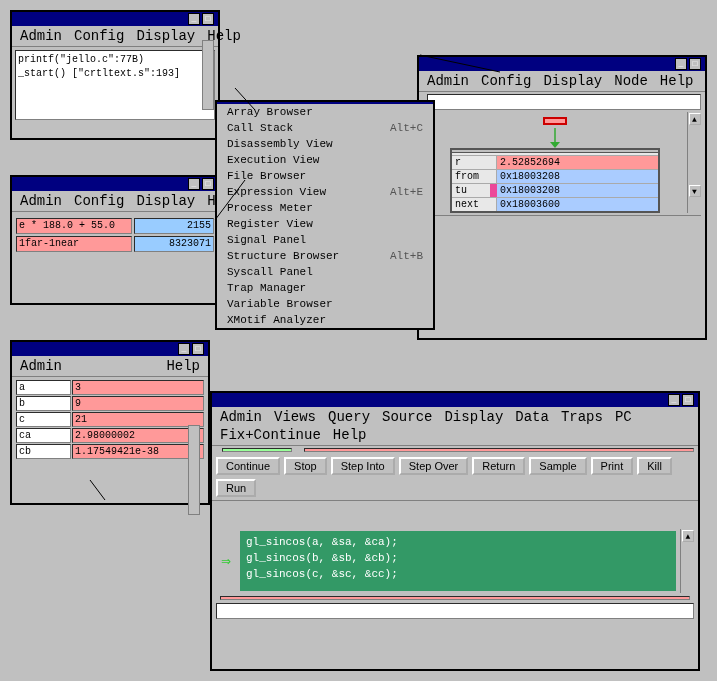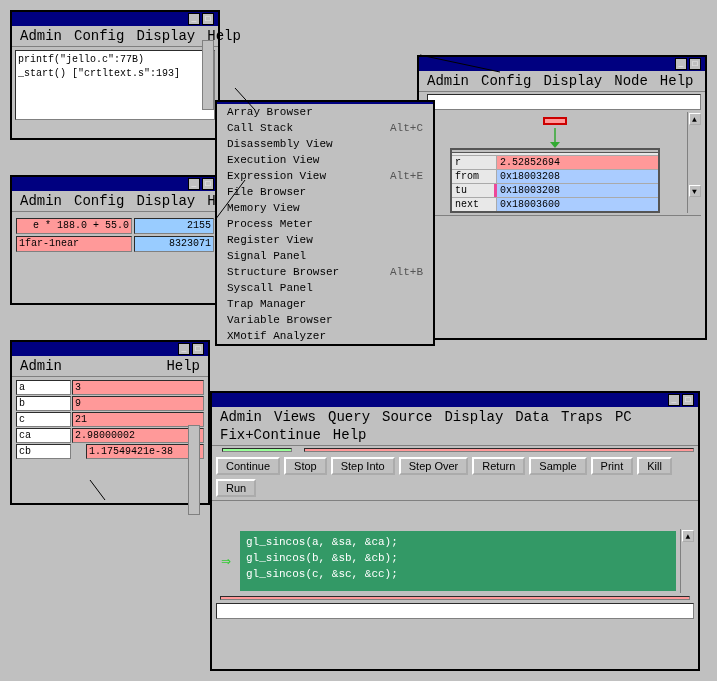--- a/index.html
+++ b/index.html
@@ -322,21 +322,21 @@
     <span class="menu-item">Config</span>
     <span class="menu-item">Display</span>
     <span class="menu-item" style="margin-left:auto;">Help</span>
   </div>
   <div style="padding:2px 4px; font-size:11px; display:flex; gap:30px;">
     <span></span>
     <span></span>
   </div>
   <div style="margin:2px 4px;">
     <div style="display:grid; grid-template-columns:1fr 80px; gap:2px; margin-bottom:2px;">
-      <div class="expr-input" style="background:#ff9999; padding:1px 2px; font-size:10px;text-align:right;">e * 188.0 + 55.0</div>
+      <div class="expr-input" style="background:#ff9999; padding:1px 2px; font-size:10px;">e * 188.0 + 55.0</div>
       <div class="expr-value">2155</div>
     </div>
     <div style="display:grid; grid-template-columns:1fr 80px; gap:2px;">
       <div class="expr-input" style="background:#ff9999; padding:1px 2px; font-size:10px;">1far-1near</div>
       <div class="expr-value">8323071</div>
     </div>
   </div>
 </div>
 
 <div class="annotation" style="left:12px; top:312px; max-width:190px;">
@@ -369,21 +369,21 @@
       <div class="var-cell" style="background:#ff9999;">9</div>
     </div>
     <div style="display:grid; grid-template-columns:55px 1fr; gap:1px; margin-bottom:1px;">
       <div class="var-cell">c</div>
       <div class="var-cell" style="background:#ff9999;">21</div>
     </div>
     <div style="display:grid; grid-template-columns:55px 1fr; gap:1px; margin-bottom:1px;">
       <div class="var-cell">ca</div>
       <div class="var-cell" style="background:#ff9999; font-size:10px;">2.98000002</div>
     </div>
-    <div style="display:grid; grid-template-columns:55px 1fr; gap:15px; margin-bottom:1px;">
+    <div style="display:grid; grid-template-columns:55px 1fr; gap:1px; margin-bottom:1px;">
       <div class="var-cell">cb</div>
       <div class="var-cell" style="background:#ff9999; font-size:10px;">1.17549421e-38</div>
     </div>
     <div class="var-scrollbar"></div>
   </div>
 </div>
 
 <div class="annotation" style="left:10px; top:512px;">
   <span></span>
 </div>
@@ -407,28 +407,25 @@
         <span>Call Stack</span>
         <span class="views-menu-shortcut">Alt+C</span>
       </div>
     <div class="views-menu-item">
         <span>Disassembly View</span>
       </div>
     <div class="views-menu-item">
         <span>Execution View</span>
       </div>
     <div class="views-menu-item">
+        <span>File Browser</span>
+      </div>
+    <div class="views-menu-item">
         <span>Expression View</span>
         <span class="views-menu-shortcut">Alt+E</span>
-      </div>
-    <div class="views-menu-item">
-        <span>File Browser</span>
-      </div>
-    <div class="views-menu-item">
-        <span>Memory View</span>
       </div>
     <div class="views-menu-item">
         <span>Process Meter</span>
       </div>
     <div class="views-menu-item">
         <span>Register View</span>
       </div>
     <div class="views-menu-item">
         <span>Signal Panel</span>
       </div>
@@ -498,21 +495,21 @@
 
         <div style="display:grid; grid-template-columns:45px 1fr; border-bottom:1px solid #aaa;">
           <div style="font-size:10px; padding:1px 3px; border-right:1px solid #aaa;">r</div>
           <div style="font-size:10px; padding:1px 3px; background:#ff9999;">2.52852694</div>
         </div>
         <div style="display:grid; grid-template-columns:45px 1fr; border-bottom:1px solid #aaa;">
           <div style="font-size:10px; padding:1px 3px; border-right:1px solid #aaa;">from</div>
           <div style="font-size:10px; padding:1px 3px; background:#aaccff;">0x18003208</div>
         </div>
         <div style="display:grid; grid-template-columns:45px 1fr; border-bottom:1px solid #aaa;">
-          <div style="font-size:10px; padding:1px 3px; border-right:3px solid #ec4899;">tu</div>
+          <div style="font-size:10px; padding:1px 3px; border-right:7px solid #ec4899;">tu</div>
           <div style="font-size:10px; padding:1px 3px; background:#aaccff;">0x18003208</div>
         </div>
         <div style="display:grid; grid-template-columns:45px 1fr;">
           <div style="font-size:10px; padding:1px 3px; border-right:1px solid #aaa;">next</div>
           <div style="font-size:10px; padding:1px 3px; background:#aaccff;">0x18003600</div>
         </div>
       </div>
     </div>
 
     <div style="width:14px; background:#c0c0c0; border-left:1px solid #808080; display:flex; flex-direction:column; align-items:center;">

